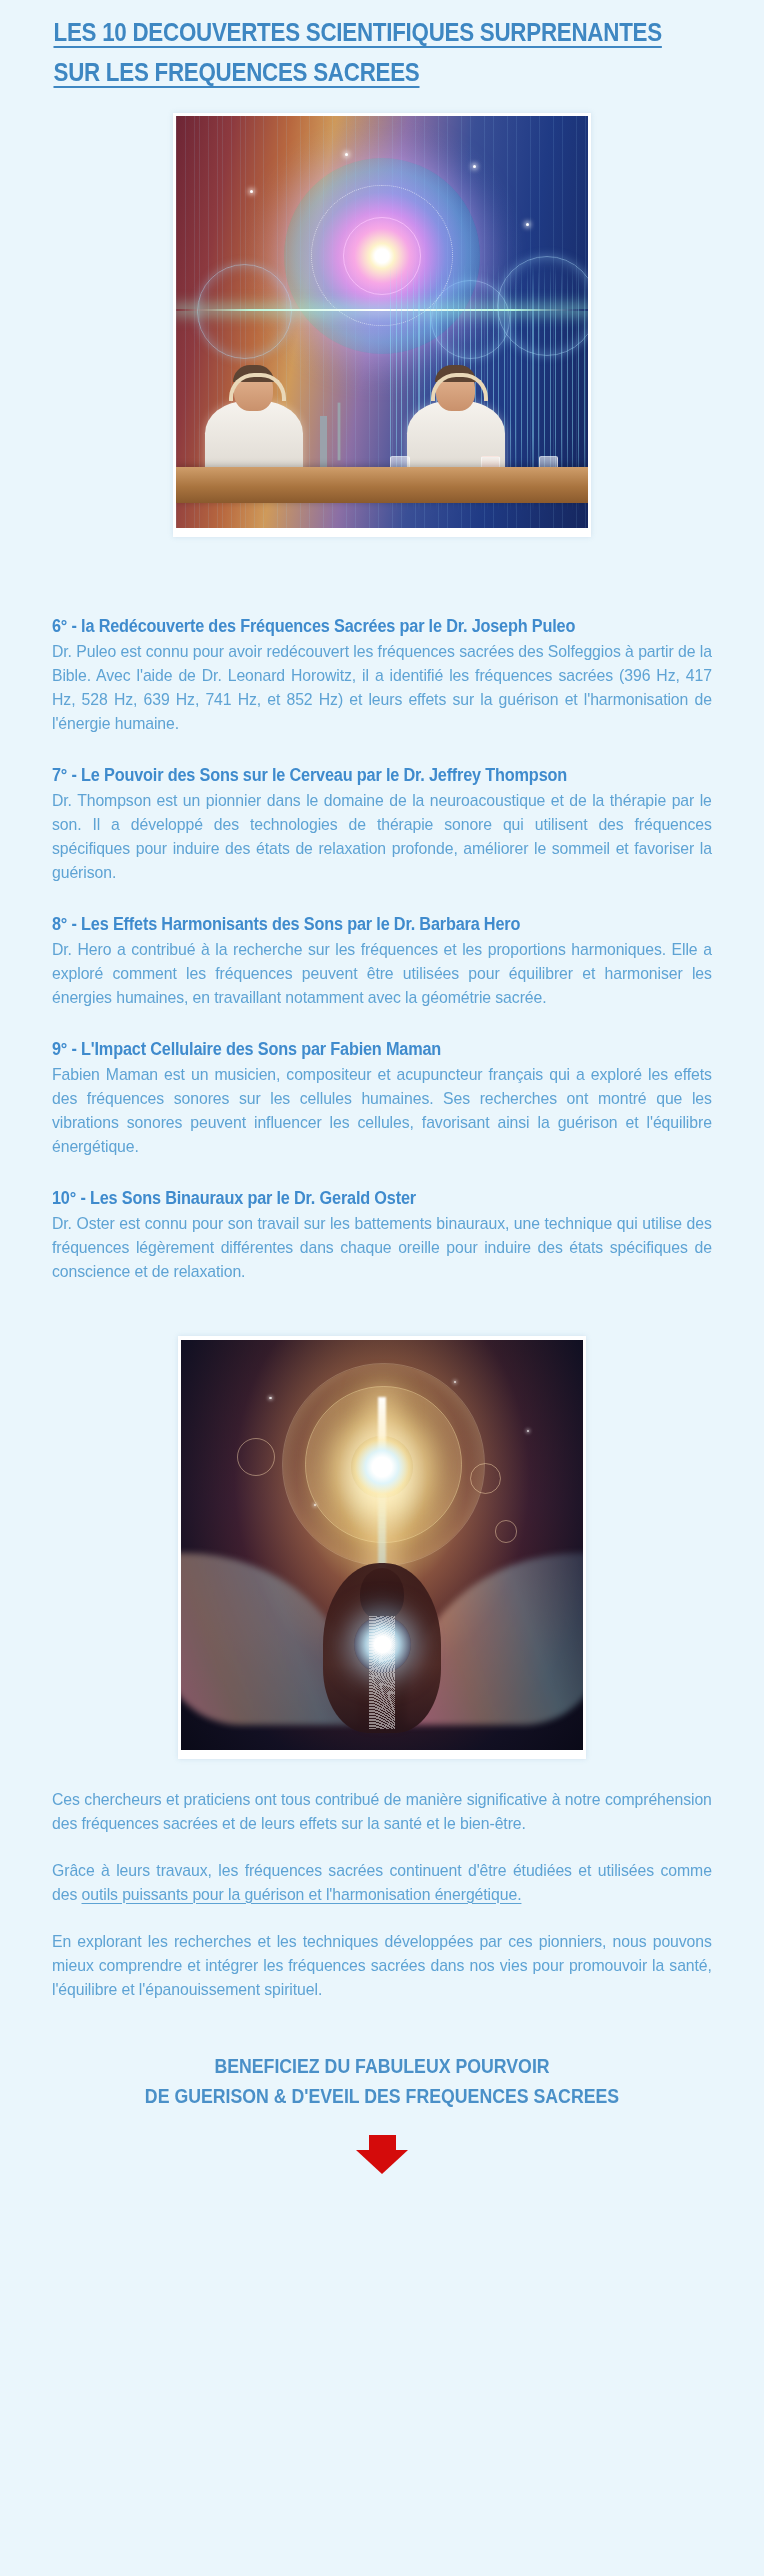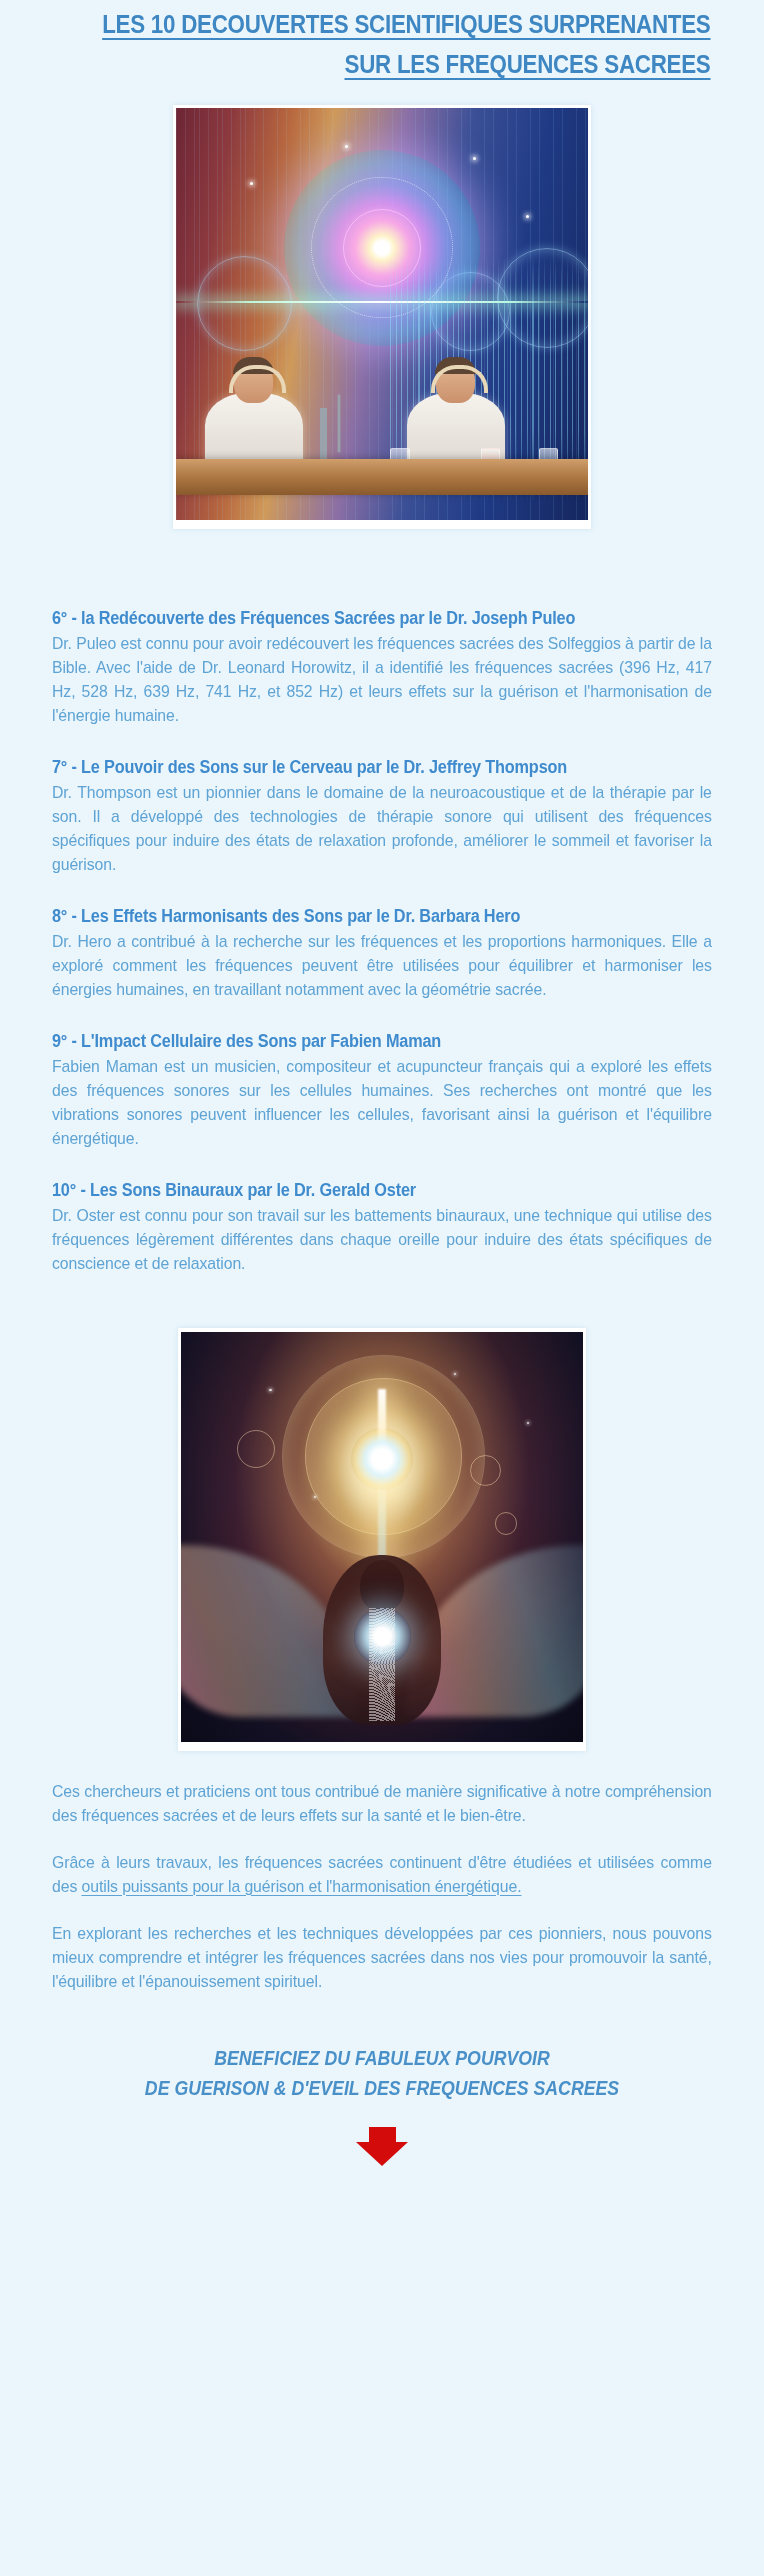--- a/index.html
+++ b/index.html
@@ -15,22 +15,22 @@
     min-height:2852px;
     background:#eaf6fc;
     position:relative;
     box-sizing:border-box;
     padding:0;
     overflow:hidden;
   }
 
   
   .title-block{
-    padding-top:4px;
-    text-align:right;
+    padding-top:12px;
+    text-align:left;
   }
   .title-line{
     display:block;
     font-family:"Liberation Sans", sans-serif;
     font-weight:700;
     font-size:26px;
     line-height:40px;
     letter-spacing:-0.3px;
     color:#3e87c2;
     text-decoration:underline;
@@ -251,21 +251,20 @@
     color:#5ea3d4;
     text-decoration:underline;
     text-decoration-thickness:1px;
     text-underline-offset:2.6px;
   }
 
   
   .cta-head{
     margin-top:49px;
     text-align:center;
-    font-style:italic;
   }
   .cta-head .l{
     display:block;
     font-weight:700;
     font-size:20.6px;
     line-height:30px;
     color:#4a90c8;
     letter-spacing:0px;
     transform:scaleX(0.86);
     white-space:nowrap;

